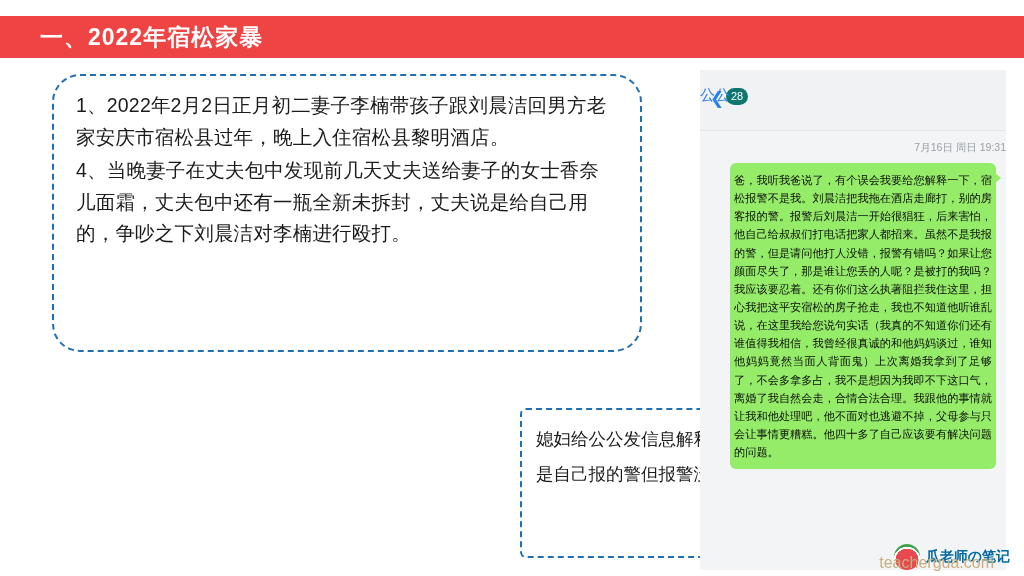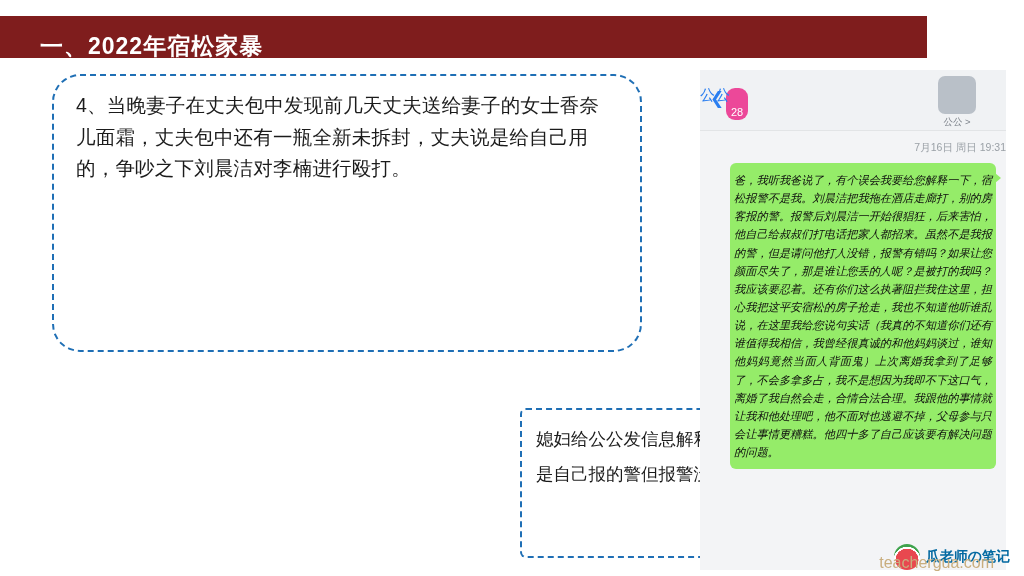--- a/index.html
+++ b/index.html
@@ -13,25 +13,25 @@
     height: 576px;
     background: #ffffff;
     font-family: "Liberation Sans", sans-serif;
     overflow: hidden;
   }
   
   .title-bar {
     position: absolute;
     left: 0;
     top: 16px;
-    width: 927px;
+    width: 1024px;
     height: 42px;
-    background: #7f1d1d;
+    background: #ef4444;
     display: flex;
-    align-items: flex-end;
+    align-items: center;
   }
   .title-text {
     color: #ffffff;
     font-size: 23px;
     font-weight: bold;
     letter-spacing: 1px;
     margin-left: 40px;
     line-height: 1;
   }
   
@@ -95,26 +95,26 @@
     font-size: 17px;
     line-height: 1;
   }
   .badge {
     position: absolute;
     left: 26px;
     top: 18px;
     min-width: 22px;
     height: 17px;
     border-radius: 9px;
-    background: #ec4899;
+    background: #0f766e;
     color: #fff;
     font-size: 11px;
     text-align: center;
     line-height: 17px;
-    padding: 16px 4px;
+    padding: 0 4px;
     box-sizing: border-box;
   }
   .chat-title {
     position: absolute;
     left: 0;
     right: 12px;
     top: 16px;
     font-size: 15px;
     color: #2a7ef0;
   }
@@ -152,21 +152,20 @@
   .bubble {
     position: relative;
     background: #95ec69;
     border-radius: 6px;
     padding: 8px 4px;
     font-size: 11.2px;
     line-height: 1.62;
     color: #0d0d0d;
     text-align: justify;
     max-width: 258px;
-    font-style: italic;
   }
   .bubble:after {
     content: "";
     position: absolute;
     right: -5px;
     top: 10px;
     width: 0;
     height: 0;
     border-top: 5px solid transparent;
     border-bottom: 5px solid transparent;
@@ -205,37 +204,34 @@
 </head>
 <body>
 
 <div class="slide">
 
   <div class="title-bar">
     <div class="title-text">一、2022年宿松家暴</div>
   </div>
 
   <div class="main-box">
+    <p>1、2022年2月2日正月初二妻子李楠带孩子跟刘晨洁回男方老家安庆市宿松县过年，晚上入住宿松县黎明酒店。</p>
     <p>4、当晚妻子在丈夫包中发现前几天丈夫送给妻子的女士香奈儿面霜，丈夫包中还有一瓶全新未拆封，丈夫说是给自己用的，争吵之下刘晨洁对李楠进行殴打。</p>
   </div>
 
   <div class="caption-box">
     <p>媳妇给公公发信息解释不</p>
     <p>是自己报的警但报警没错</p>
   </div>
 
   <div class="phone">
     <div class="phone-header">
       <span class="back-chev">❮</span>
       <span class="badge">28</span>
       <div class="chat-title">公公</div>
-      <div class="avatar-wrap">
-        <div class="avatar"></div>
-        <div class="avatar-label">公公 &gt;</div>
-      </div>
     </div>
     <div class="timestamp">7月16日 周日 19:31</div>
     <div class="bubble-row">
       <div class="bubble">爸，我听我爸说了，有个误会我要给您解释一下，宿松报警不是我。刘晨洁把我拖在酒店走廊打，别的房客报的警。报警后刘晨洁一开始很猖狂，后来害怕，他自己给叔叔们打电话把家人都招来。虽然不是我报的警，但是请问他打人没错，报警有错吗？如果让您颜面尽失了，那是谁让您丢的人呢？是被打的我吗？我应该要忍着。还有你们这么执著阻拦我住这里，担心我把这平安宿松的房子抢走，我也不知道他听谁乱说，在这里我给您说句实话（我真的不知道你们还有谁值得我相信，我曾经很真诚的和他妈妈谈过，谁知他妈妈竟然当面人背面鬼）上次离婚我拿到了足够了，不会多拿多占，我不是想因为我即不下这口气，离婚了我自然会走，合情合法合理。我跟他的事情就让我和他处理吧，他不面对也逃避不掉，父母参与只会让事情更糟糕。他四十多了自己应该要有解决问题的问题。</div>
     </div>
   </div>
 
   <div class="watermark">
     <div class="melon"></div>
     <div class="wm-text">瓜老师の笔记</div>

